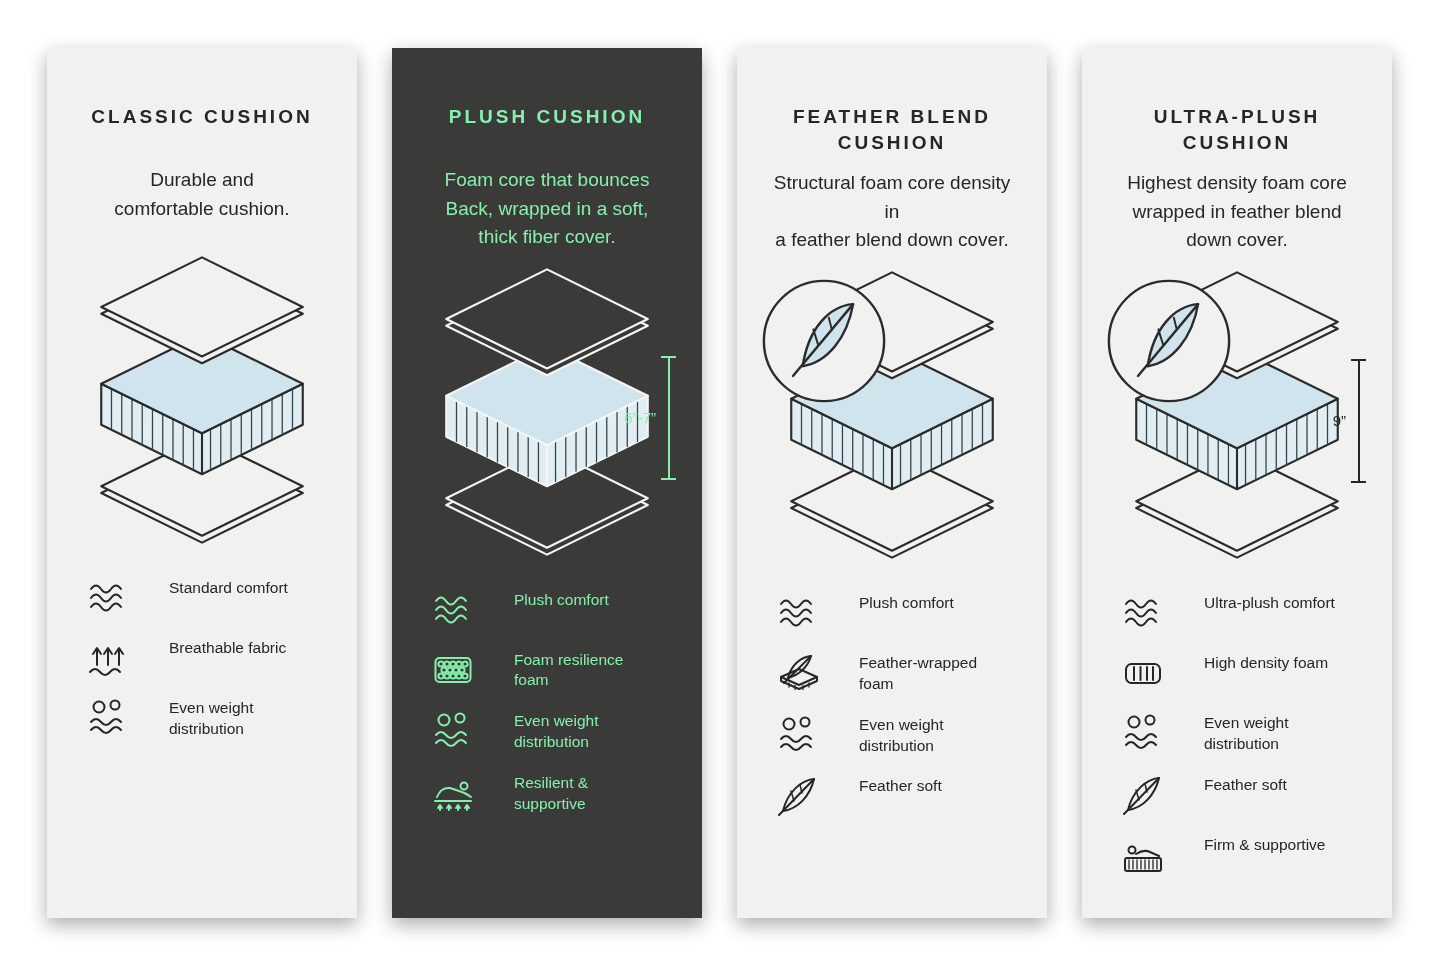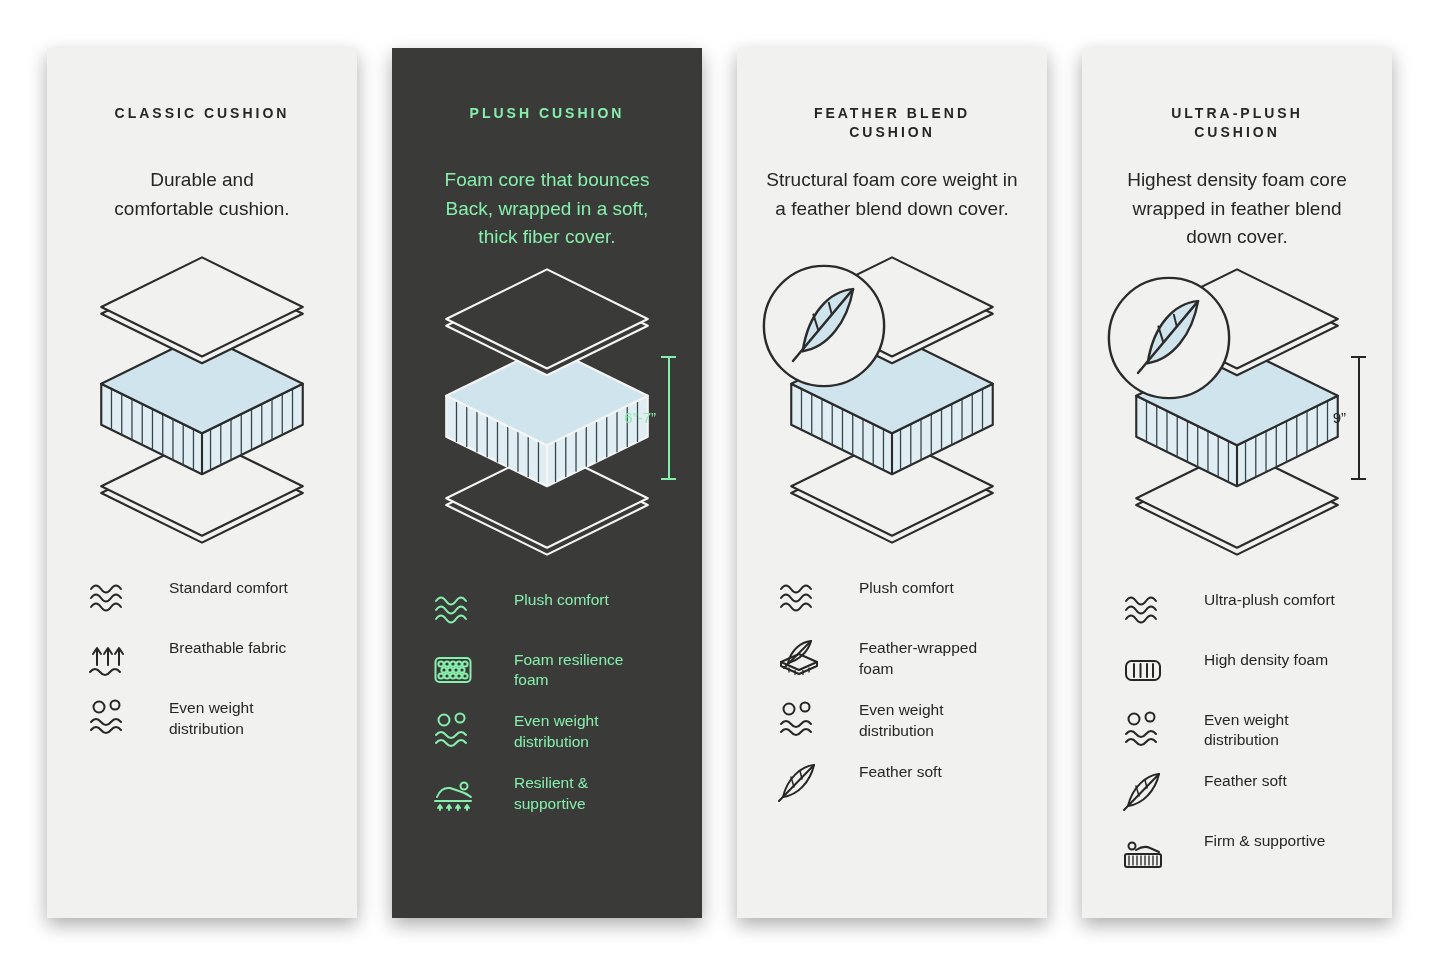--- a/index.html
+++ b/index.html
@@ -5,21 +5,21 @@
   *{margin:0;padding:0;box-sizing:border-box}
   html,body{width:1445px;height:964px;background:#ffffff;font-family:"Liberation Sans",sans-serif;overflow:hidden}
   .stage{display:flex;gap:35px;padding:48px 0 0 47px}
   .card{
     width:310px;height:870px;background:#f1f1ef;color:#262626;
     box-shadow:0 7px 18px rgba(0,0,0,.32);
     padding:56px 28px 0;position:relative;
     --slab:#f1f1ef;--mid-top:#cfe4ec;--mid-side:#e0eef3;--hatch:#32444b;
   }
   .card.dark{background:#3a3a38;color:#86efac;--slab:#3a3a38}
-  .title{font-size:14px;font-weight:bold;letter-spacing:3px;text-align:center;line-height:1.35;min-height:48px;white-space:pre-line}
+  .title{font-size:19px;font-weight:bold;letter-spacing:3px;text-align:center;line-height:1.35;min-height:48px;white-space:pre-line}
   .desc{margin-top:14px;font-size:19px;line-height:1.5;text-align:center;min-height:74px;white-space:pre-line}
   .diagram{margin-top:10px;height:300px;position:relative;display:flex;justify-content:center;align-items:center}
   .cushion-svg{width:222px;height:296px;color:#2b2b2b}
   .dark .cushion-svg{color:#f5f5f5}
   .badge{position:absolute;top:12px;left:50%;margin-left:-132px;width:128px;height:128px;color:#2b2b2b}
   .measure{position:absolute;right:-2px;top:94px;height:124px;display:flex;align-items:center;gap:5px}
   .m-label{font-size:15px;white-space:nowrap}
   .m-line{width:15px;height:100%;border-top:2px solid currentColor;border-bottom:2px solid currentColor;position:relative}
   .m-line::before{content:"";position:absolute;left:50%;top:0;bottom:0;width:2px;margin-left:-1px;background:currentColor}
   .features{list-style:none;margin-top:28px;padding-left:8px}
@@ -206,21 +206,21 @@
           </svg>
         <span class="flabel">Resilient &amp;
 supportive</span>
       </li>
     </ul>
   </section>
 
   <section class="card light">
     <h2 class="title">FEATHER BLEND
 CUSHION</h2>
-    <p class="desc">Structural foam core weight in
+    <p class="desc">Structural foam core density in
 a feather blend down cover.</p>
     <div class="diagram">
       <svg class="cushion-svg" viewBox="0 0 260 346">
           <use href="#cushion"></use>
         </svg>
       <svg class="badge" viewBox="0 0 132 132">
           <use href="#i-badge"></use>
         </svg>
     </div>
     <ul class="features">

